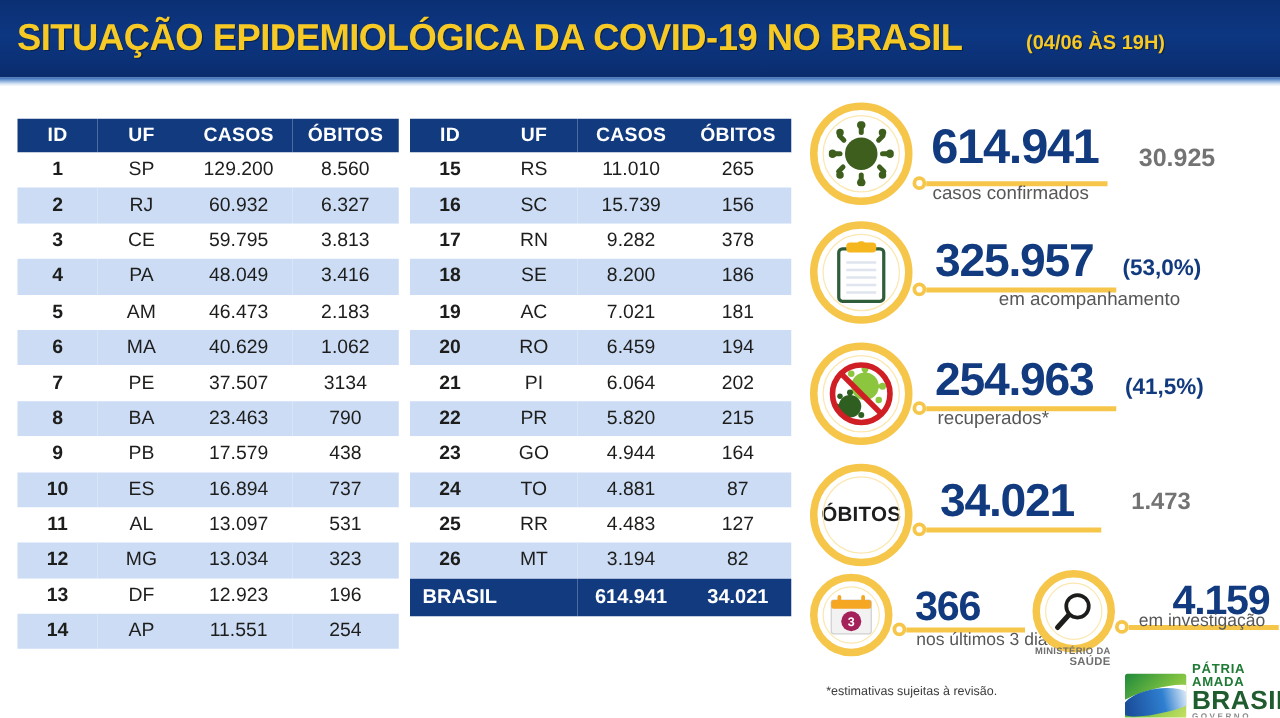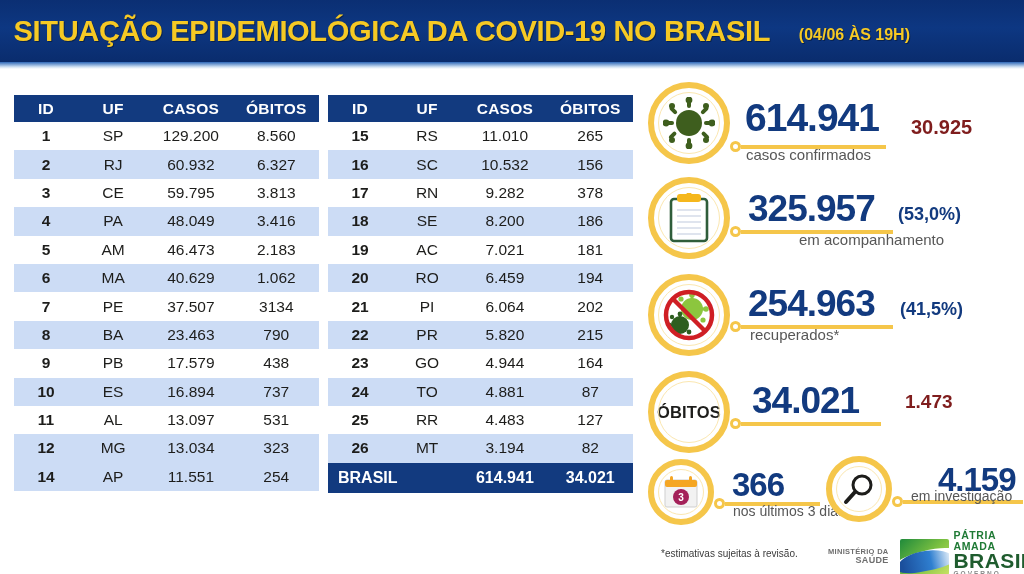--- a/index.html
+++ b/index.html
@@ -34,21 +34,21 @@
     white-space: nowrap;
     text-shadow: 1px 1px 0 rgba(0,0,0,.35);
     font-stretch: condensed;
     transform: scaleX(0.97);
     transform-origin: left center;
   }
   .header-date {
     color: #f6c924;
     font-weight: bold;
     font-size: 16px;
-    margin-left: 5px;
+    margin-left: 27px;
     position: relative; top: 4px;
     text-shadow: 1px 1px 0 rgba(0,0,0,.35);
   }
 
   
   .tbl {
     position: absolute;
     border-collapse: collapse;
     font-size: 15.5px;
     color: #1d1d1b;
@@ -131,41 +131,41 @@
   }
   .stat-pct {
     position: absolute;
     color: #123a7f;
     font-weight: bold;
     font-size: 18px;
     white-space: nowrap;
   }
   .delta {
     position: absolute;
-    color: #7f1d1d;
+    color: #737373;
     font-weight: bold;
     font-size: 20px;
     white-space: nowrap;
   }
   .arrow-up {
     position: absolute;
     width: 0; height: 0;
   }
 
   .obitos-badge {
     color: #1d1d1b; font-weight: bold; font-size: 16.5px; letter-spacing: .2px;
   }
 
   
   .footnote {
     position: absolute; left: 661px; top: 548px;
     font-size: 10px; color: #3b3b3b; white-space: nowrap;
   }
   .min-saude {
-    position: absolute; left: 828px; top: 548px;
+    position: absolute; left: 828px; top: 517px;
     text-align: right; line-height: 1.05;
     color: #6e6e6e; font-size: 7.5px; font-weight: bold; letter-spacing: .3px;
   }
   .min-saude .l2 { font-size: 9px; text-align: right; }
   .brasil-logo {
     position: absolute; left: 900px; top: 530px;
     display: flex; align-items: center; gap: 5px;
   }
   .flag {
     width: 54px; height: 36px; border-radius: 2px;
@@ -281,20 +281,26 @@
         <td class="uf">AL</td>
         <td class="casos">13.097</td>
         <td class="obitos">531</td>
       </tr>
       <tr class="alt">
         <td class="id">12</td>
         <td class="uf">MG</td>
         <td class="casos">13.034</td>
         <td class="obitos">323</td>
       </tr>
+      <tr>
+        <td class="id">13</td>
+        <td class="uf">DF</td>
+        <td class="casos">12.923</td>
+        <td class="obitos">196</td>
+      </tr>
       <tr class="alt">
         <td class="id">14</td>
         <td class="uf">AP</td>
         <td class="casos">11.551</td>
         <td class="obitos">254</td>
       </tr>
     </tbody>
 </table>
 
 <table class="tbl right">
@@ -309,21 +315,21 @@
   <tbody id="right-body">
       <tr>
         <td class="id">15</td>
         <td class="uf">RS</td>
         <td class="casos">11.010</td>
         <td class="obitos">265</td>
       </tr>
       <tr class="alt">
         <td class="id">16</td>
         <td class="uf">SC</td>
-        <td class="casos">10.532</td>
+        <td class="casos">15.739</td>
         <td class="obitos">156</td>
       </tr>
       <tr>
         <td class="id">17</td>
         <td class="uf">RN</td>
         <td class="casos">9.282</td>
         <td class="obitos">378</td>
       </tr>
       <tr class="alt">
         <td class="id">18</td>

